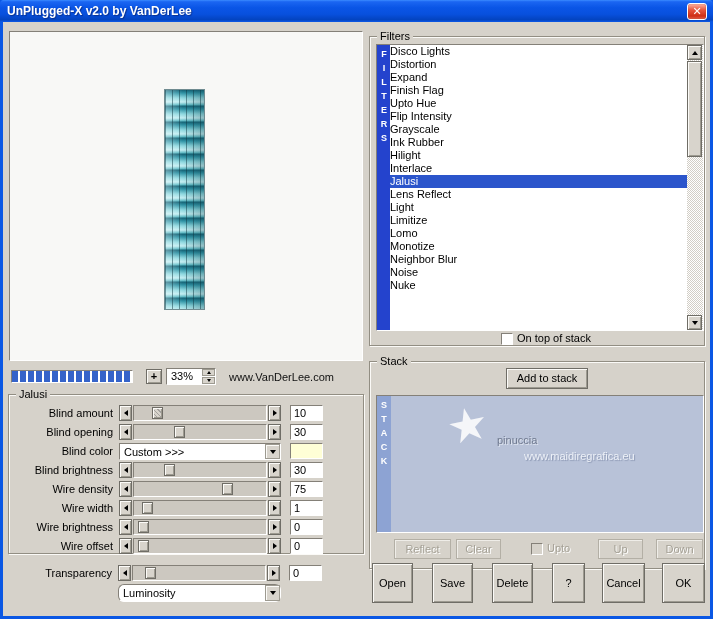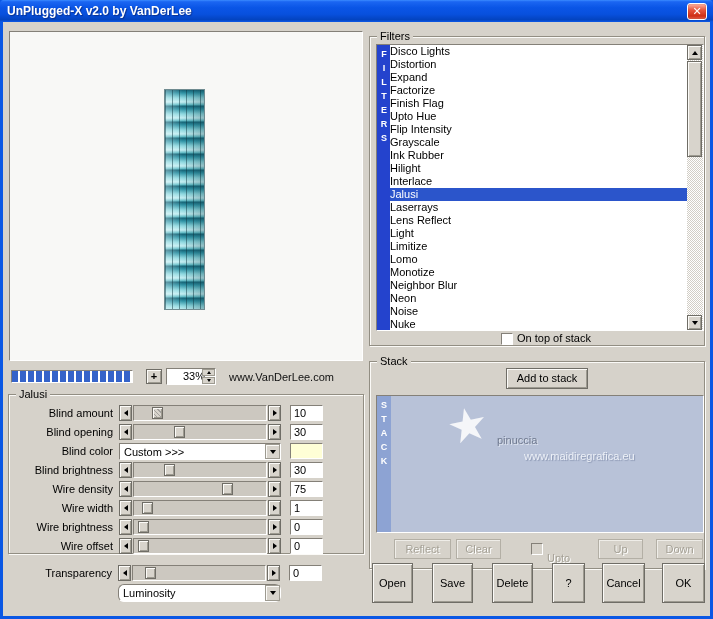--- a/index.html
+++ b/index.html
@@ -51,21 +51,21 @@
       linear-gradient(90deg, rgba(255,255,255,0.35) 0%, rgba(255,255,255,0) 45%, rgba(20,60,70,0.28) 100%),
       repeating-linear-gradient(180deg, #156376 0px, #2f93a5 3px, #8fd9e0 8px, #c5eff3 12px, #58b7c2 15px, #156376 16px);
   }
   .progress {
     position: absolute; left: 11px; top: 370px; width: 122px; height: 13px;
     border: 1px solid; border-color: #848078 #fff #fff #848078;
     background: repeating-linear-gradient(90deg, #3563c9 0 6px, #fff 6px 8px);
   }
   .plus-btn { left: 146px; top: 369px; width: 16px; height: 15px; line-height: 13px; font-weight: bold; }
   .zoom-box { position: absolute; left: 166px; top: 368px; width: 50px; height: 17px; background: #fff; border: 1px solid; border-color: #848078 #fff #fff #848078; }
-  .zoom-text { position: absolute; left: 4px; top: 1px; margin-left: 12px; }
+  .zoom-text { position: absolute; left: 4px; top: 1px; }
   .spin { position: absolute; right: 0; width: 13px; height: 7px; background: #d8d4cc; border: 1px solid #9d9a90; display: flex; align-items: center; justify-content: center; }
   .spin.up { top: 0; } .spin.down { bottom: 0; }
   .spin .tri-u { border-bottom-width: 3px; border-left-width: 2.5px; border-right-width: 2.5px; }
   .spin .tri-d { border-top-width: 3px; border-left-width: 2.5px; border-right-width: 2.5px; }
   .website { position: absolute; left: 229px; top: 371px; color: #111; }
 
   
   .jalusi-group { left: 8px; top: 394px; width: 356px; height: 160px; }
   .param-row { position: absolute; left: 0; width: 354px; height: 17px; }
   .p-label { position: absolute; left: 0; top: 2px; width: 104px; text-align: right; white-space: nowrap; }
@@ -111,21 +111,21 @@
   .add-stack-btn { left: 136px; top: 6px; width: 82px; height: 21px; line-height: 19px; }
   .stack-box { position: absolute; left: 6px; top: 33px; width: 328px; height: 138px;
     border: 1px solid; border-color: #848078 #fff #fff #848078; display: flex; }
   .stack-strip { flex: none; width: 14px; background: #8da3d3; }
   .stack-area { flex: 1; position: relative; background: #b8c2d8; overflow: hidden; }
   .wm-star { position: absolute; left: 56px; top: 2px; font-size: 46px; color: rgba(255,255,255,0.85); transform: rotate(-12deg); }
   .wm-name { position: absolute; left: 106px; top: 38px; color: #6e788e; text-shadow: 1px 1px 0 #dfe5f0; }
   .wm-url { position: absolute; left: 94px; top: 54px; color: #edf1f8; text-shadow: 1px 1px 1px #8b97b3; margin-left: 39px; }
   .stack-btn { height: 20px; line-height: 18px; top: 177px; }
   .upto-box { left: 161px; top: 181px; }
-  .upto-label { position: absolute; left: 177px; top: 180px; color: #a5a196; text-shadow: 1px 1px 0 #fff; margin-top: 10px; }
+  .upto-label { position: absolute; left: 177px; top: 180px; color: #a5a196; text-shadow: 1px 1px 0 #fff; }
 
   
   .footer-btn { top: 563px; height: 40px; line-height: 20px; }
 </style>
 </head>
 <body>
 
 <div class="window">
   <div class="body-bg"></div>
 
@@ -284,37 +284,34 @@
   </div>
 
   <div class="groupbox filters-group">
     <span class="group-label">Filters</span>
     <div class="filters-box">
       <div class="vstrip filters-strip">FILTERS</div>
       <div class="filter-list">
         <div class="f-item">Disco Lights</div>
         <div class="f-item">Distortion</div>
         <div class="f-item">Expand</div>
-        <div class="f-item">Factorize</div>
         <div class="f-item">Finish Flag</div>
         <div class="f-item">Upto Hue</div>
         <div class="f-item">Flip Intensity</div>
         <div class="f-item">Grayscale</div>
         <div class="f-item">Ink Rubber</div>
         <div class="f-item">Hilight</div>
         <div class="f-item">Interlace</div>
         <div class="f-item sel">Jalusi</div>
-        <div class="f-item">Laserrays</div>
         <div class="f-item">Lens Reflect</div>
         <div class="f-item">Light</div>
         <div class="f-item">Limitize</div>
         <div class="f-item">Lomo</div>
         <div class="f-item">Monotize</div>
         <div class="f-item">Neighbor Blur</div>
-        <div class="f-item">Neon</div>
         <div class="f-item">Noise</div>
         <div class="f-item">Nuke</div>
       </div>
       <div class="scrollbar">
         <div class="sb-btn sb-up">
             <span class="tri-u"></span>
           </div>
         <div class="sb-thumb"></div>
         <div class="sb-btn sb-down">
             <span class="tri-d"></span>

